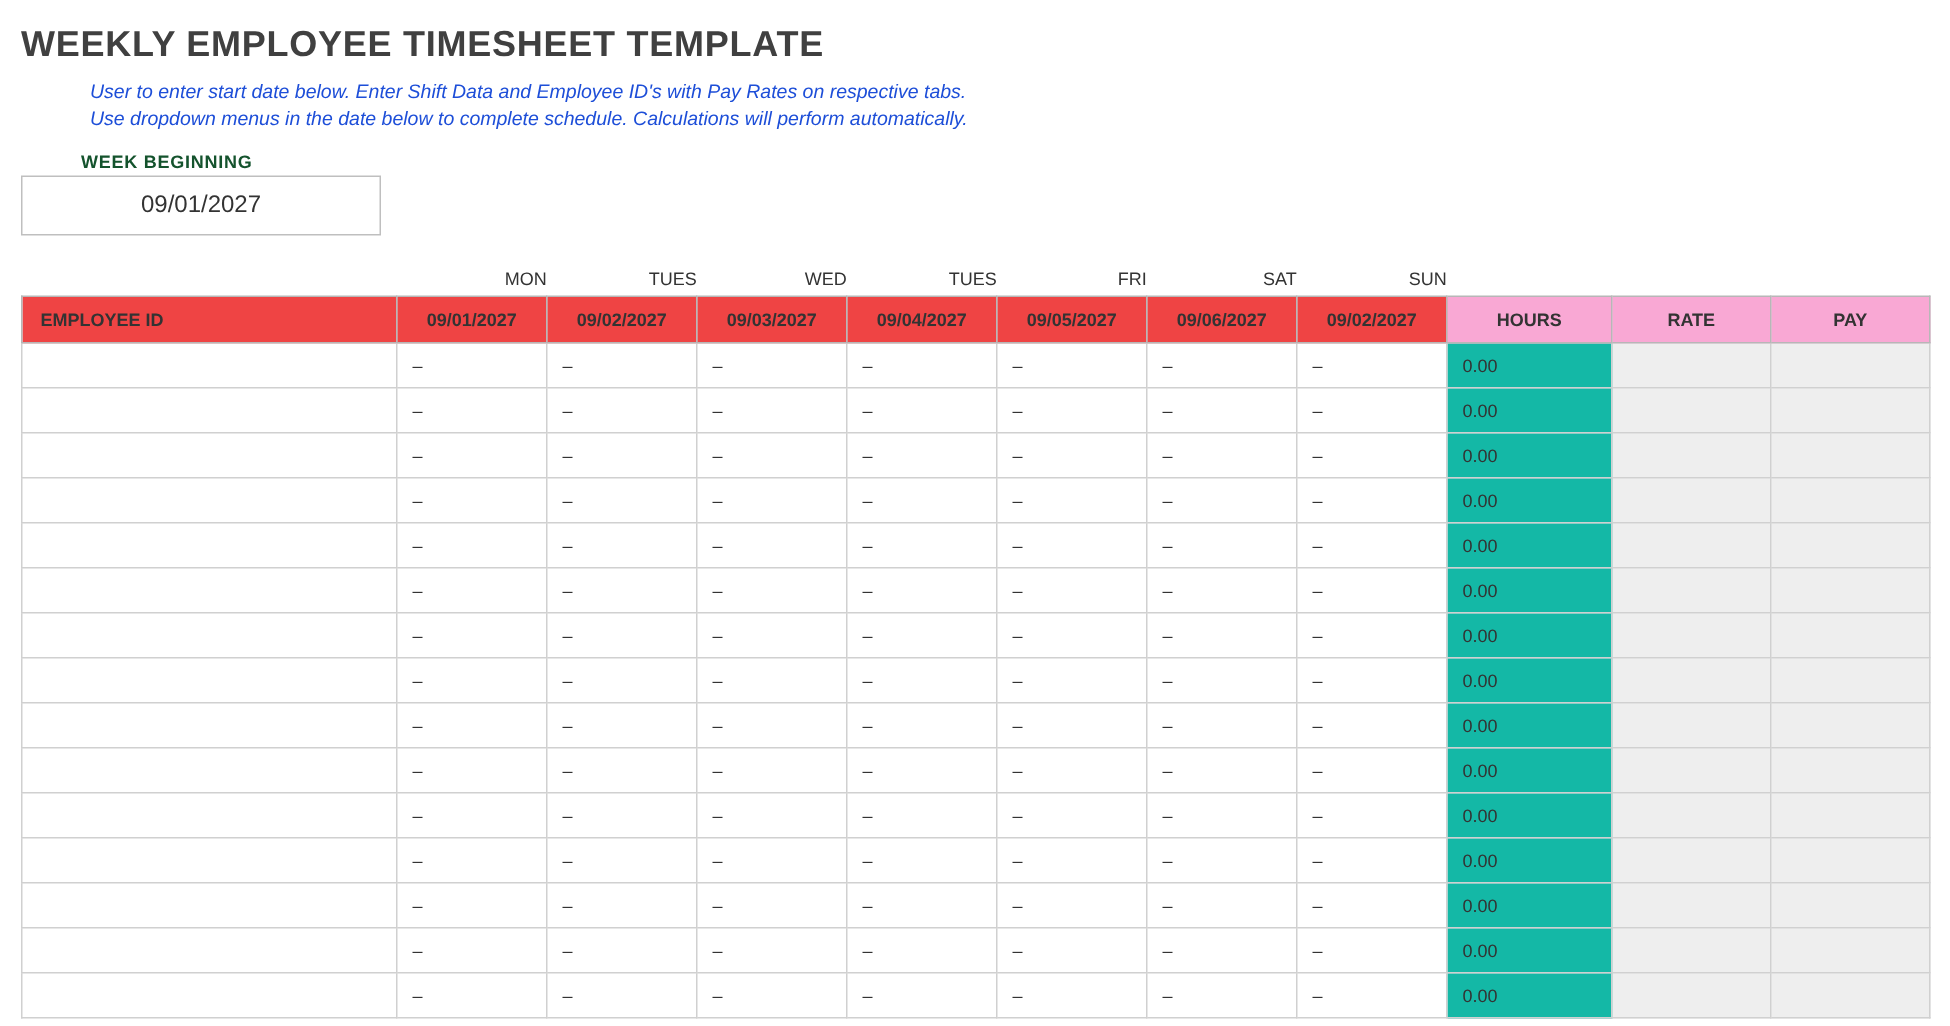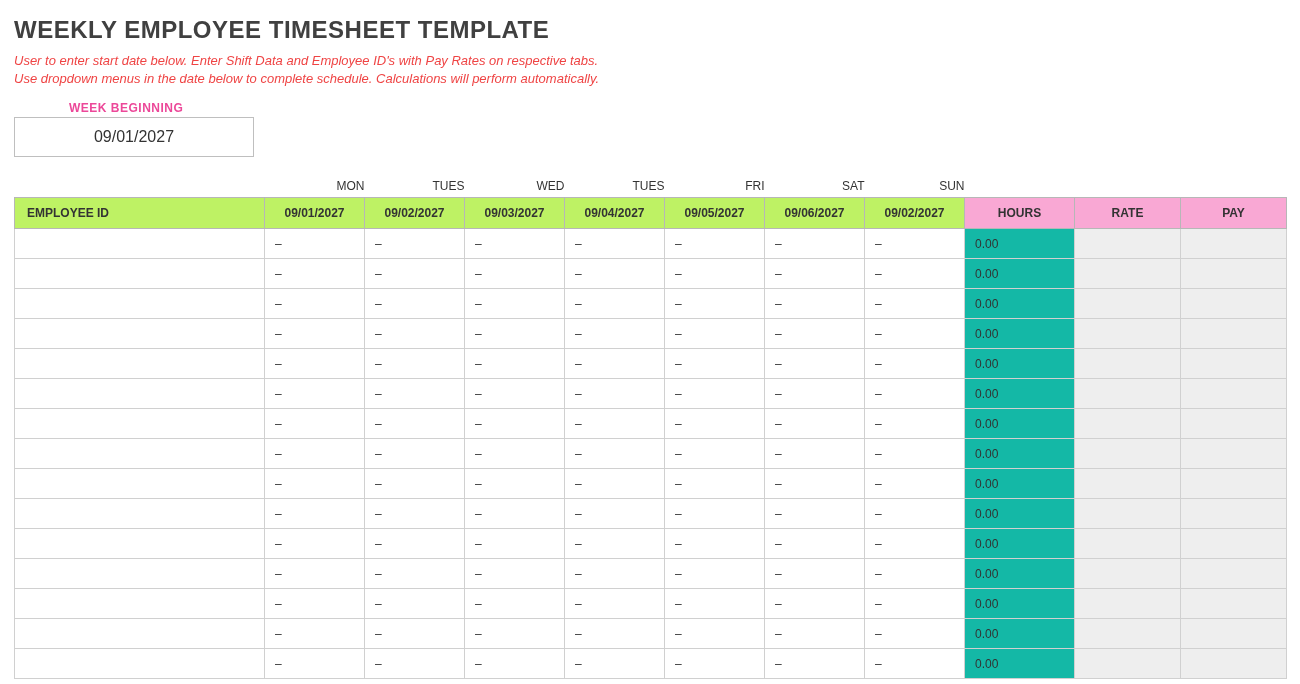--- a/index.html
+++ b/index.html
@@ -14,30 +14,31 @@
   h1.title {
     font-size: 24px;
     font-weight: 700;
     letter-spacing: 0.5px;
     color: #404040;
     margin: 4px 0 8px 0;
   }
   .instructions {
     font-style: italic;
     font-size: 13px;
-    color: #ef4444;
+    color: #1d4ed8;
     line-height: 1.35;
     margin-bottom: 14px;
+    margin-left: 46px;
   }
   .week-label {
     font-size: 12px;
     font-weight: 700;
-    color: #ec4899;
+    color: #14532d;
     letter-spacing: 0.5px;
-    margin-left: 55px;
+    margin-left: 40px;
     margin-bottom: 2px;
   }
   .week-input {
     width: 240px;
     height: 40px;
     border: 1px solid #bfbfbf;
     font-size: 16px;
     color: #333;
     display: flex;
     align-items: center;
@@ -56,21 +57,21 @@
   
   tr.daynames td {
     text-align: right;
     color: #333;
     padding: 4px 0 4px 0;
     font-weight: 400;
     border: none;
   }
   
   tr.header td {
-    background: #bef264;
+    background: #ef4444;
     border: 1px solid #b7b7b7;
     font-weight: 700;
     color: #333;
     padding: 8px 6px;
     text-align: center;
     font-size: 12px;
   }
   tr.header td.empid {
     text-align: left;
     padding-left: 12px;

